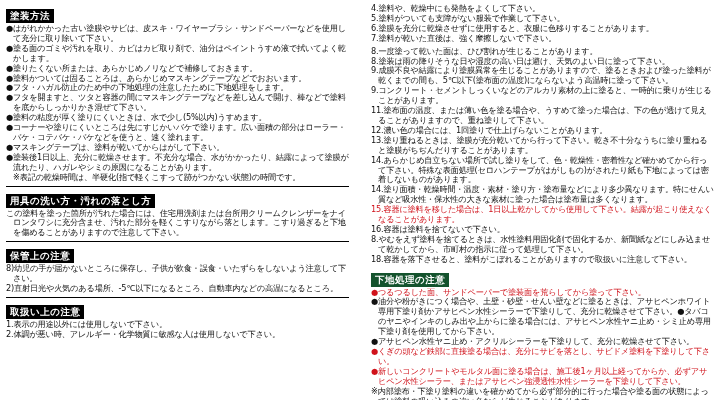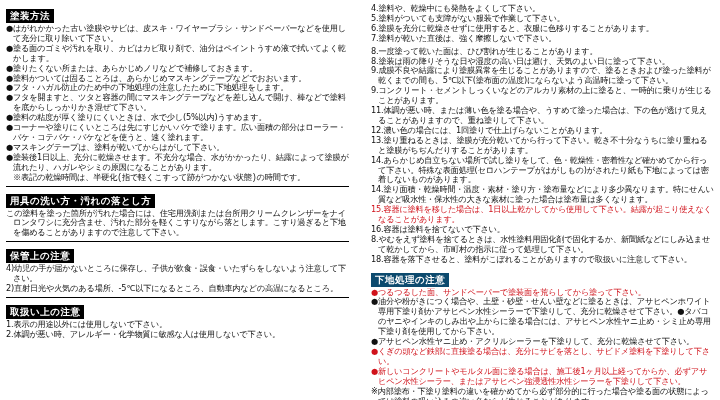--- a/index.html
+++ b/index.html
@@ -32,21 +32,21 @@
     background:#000;
     color:#fff;
     font-weight:bold;
     font-size:9.5px;
     line-height:12px;
     padding:1px 4px 1px 4px;
     letter-spacing:0.5px;
     margin-bottom:1px;
   }
   .sec-head.red{
-    background:#0c4a6e;
+    background:#14532d;
     color:#fff;
   }
   .sec-head.plain{
     background:#000;
   }
 
   ul.lines{
     list-style:none;
     margin:0;
     padding:0;
@@ -55,21 +55,20 @@
     font-size:8.2px;
     line-height:9.9px;
     margin:0;
     padding:0 0 0 7px;
     text-indent:-7px;
     letter-spacing:-0.2px;
   }
   ul.lines li.sub{
     padding-left:13px;
     text-indent:-6px;
-    font-family:Liberation Mono, monospace;
   }
   .red-li{color:#d0121b;}
 
   .hr{
     border:0;
     border-top:1px solid #000;
     margin:2px 0 2px 0;
   }
 </style>
 </head>
@@ -103,21 +102,21 @@
       <ul class="lines">
         <li>この塗料を塗った箇所が汚れた場合には、住宅用洗剤または台所用クリームクレンザーをナイロンタワシに充分含ませ、汚れた部分を軽くこすりながら落とします。こすり過ぎると下地を傷めることがありますので注意して下さい。</li>
       </ul>
     </div>
 
     <hr class="hr">
 
     <div class="sec">
       <div class="sec-head plain">保管上の注意</div>
       <ul class="lines">
-        <li>4)幼児の手が届かないところに保存し、子供が飲食・誤食・いたずらをしないよう注意して下さい。</li>
+        <li>8)幼児の手が届かないところに保存し、子供が飲食・誤食・いたずらをしないよう注意して下さい。</li>
         <li>2)直射日光や火気のある場所、-5℃以下になるところ、自動車内などの高温になるところ。</li>
       </ul>
     </div>
 
     <hr class="hr">
 
     <div class="sec">
       <div class="sec-head plain">取扱い上の注意</div>
       <ul class="lines">
         <li>1.表示の用途以外には使用しないで下さい。</li>
@@ -137,21 +136,21 @@
         <li>7.塗料が乾いた直後は、強く摩擦しないで下さい。</li>
       </ul>
     </div>
 
     <div class="sec">
       <ul class="lines">
         <li><span>8.</span><span>一度塗って乾いた面は、ひび割れが生じることがあります。</span></li>
         <li><span>8.</span><span>塗装は雨の降りそうな日や湿度の高い日は避け、天気のよい日に塗って下さい。</span></li>
         <li><span>9.</span><span>成膜不良や結露により塗膜異常を生じることがありますので、塗るときおよび塗った塗料が乾くまでの間も、5℃以下(塗布面の温度)にならないよう高温時に塗って下さい。</span></li>
         <li><span>9.</span><span>コンクリート・セメントしっくいなどのアルカリ素材の上に塗ると、一時的に乗りが生じることがあります。</span></li>
-        <li><span>11.</span><span>体調が悪い時、または薄い色を塗る場合や、うすめて塗った場合は、下の色が透けて見えることがありますので、重ね塗りして下さい。</span></li>
+        <li><span>11.</span><span>塗布面の温度、または薄い色を塗る場合や、うすめて塗った場合は、下の色が透けて見えることがありますので、重ね塗りして下さい。</span></li>
         <li><span>12.</span><span>濃い色の場合には、1回塗りで仕上げらないことがあります。</span></li>
         <li><span>13.</span><span>塗り重ねるときは、塗膜が充分乾いてから行って下さい。乾き不十分なうちに塗り重ねると塗膜がちぢんだりすることがあります。</span></li>
         <li><span>14.</span><span>あらかじめ自立ちない場所で試し塗りをして、色・乾燥性・密着性など確かめてから行って下さい。特殊な表面処理(セロハンテープがはがしもの)がされたり紙も下地によっては密着しないものがあります。</span></li>
         <li><span>14.</span><span>塗り面積・乾燥時間・温度・素材・塗り方・塗布量などにより多少異なります。特にせんい質など吸水性・保水性の大きな素材に塗った場合は塗布量は多くなります。</span></li>
         <li class="red-li"><span>15.</span><span>容器に塗料を移した場合は、1日以上乾かしてから使用して下さい。結露が起こり使えなくなることがあります。</span></li>
         <li><span>16.</span><span>容器は塗料を捨てないで下さい。</span></li>
         <li><span>8.</span><span>やむをえず塗料を捨てるときは、水性塗料用固化剤で固化するか、新聞紙などにしみ込ませて乾かしてから、市町村の指示に従って処理して下さい。</span></li>
         <li><span>18.</span><span>容器を落下させると、塗料がこぼれることがありますので取扱いに注意して下さい。</span></li>
       </ul>
     </div>

